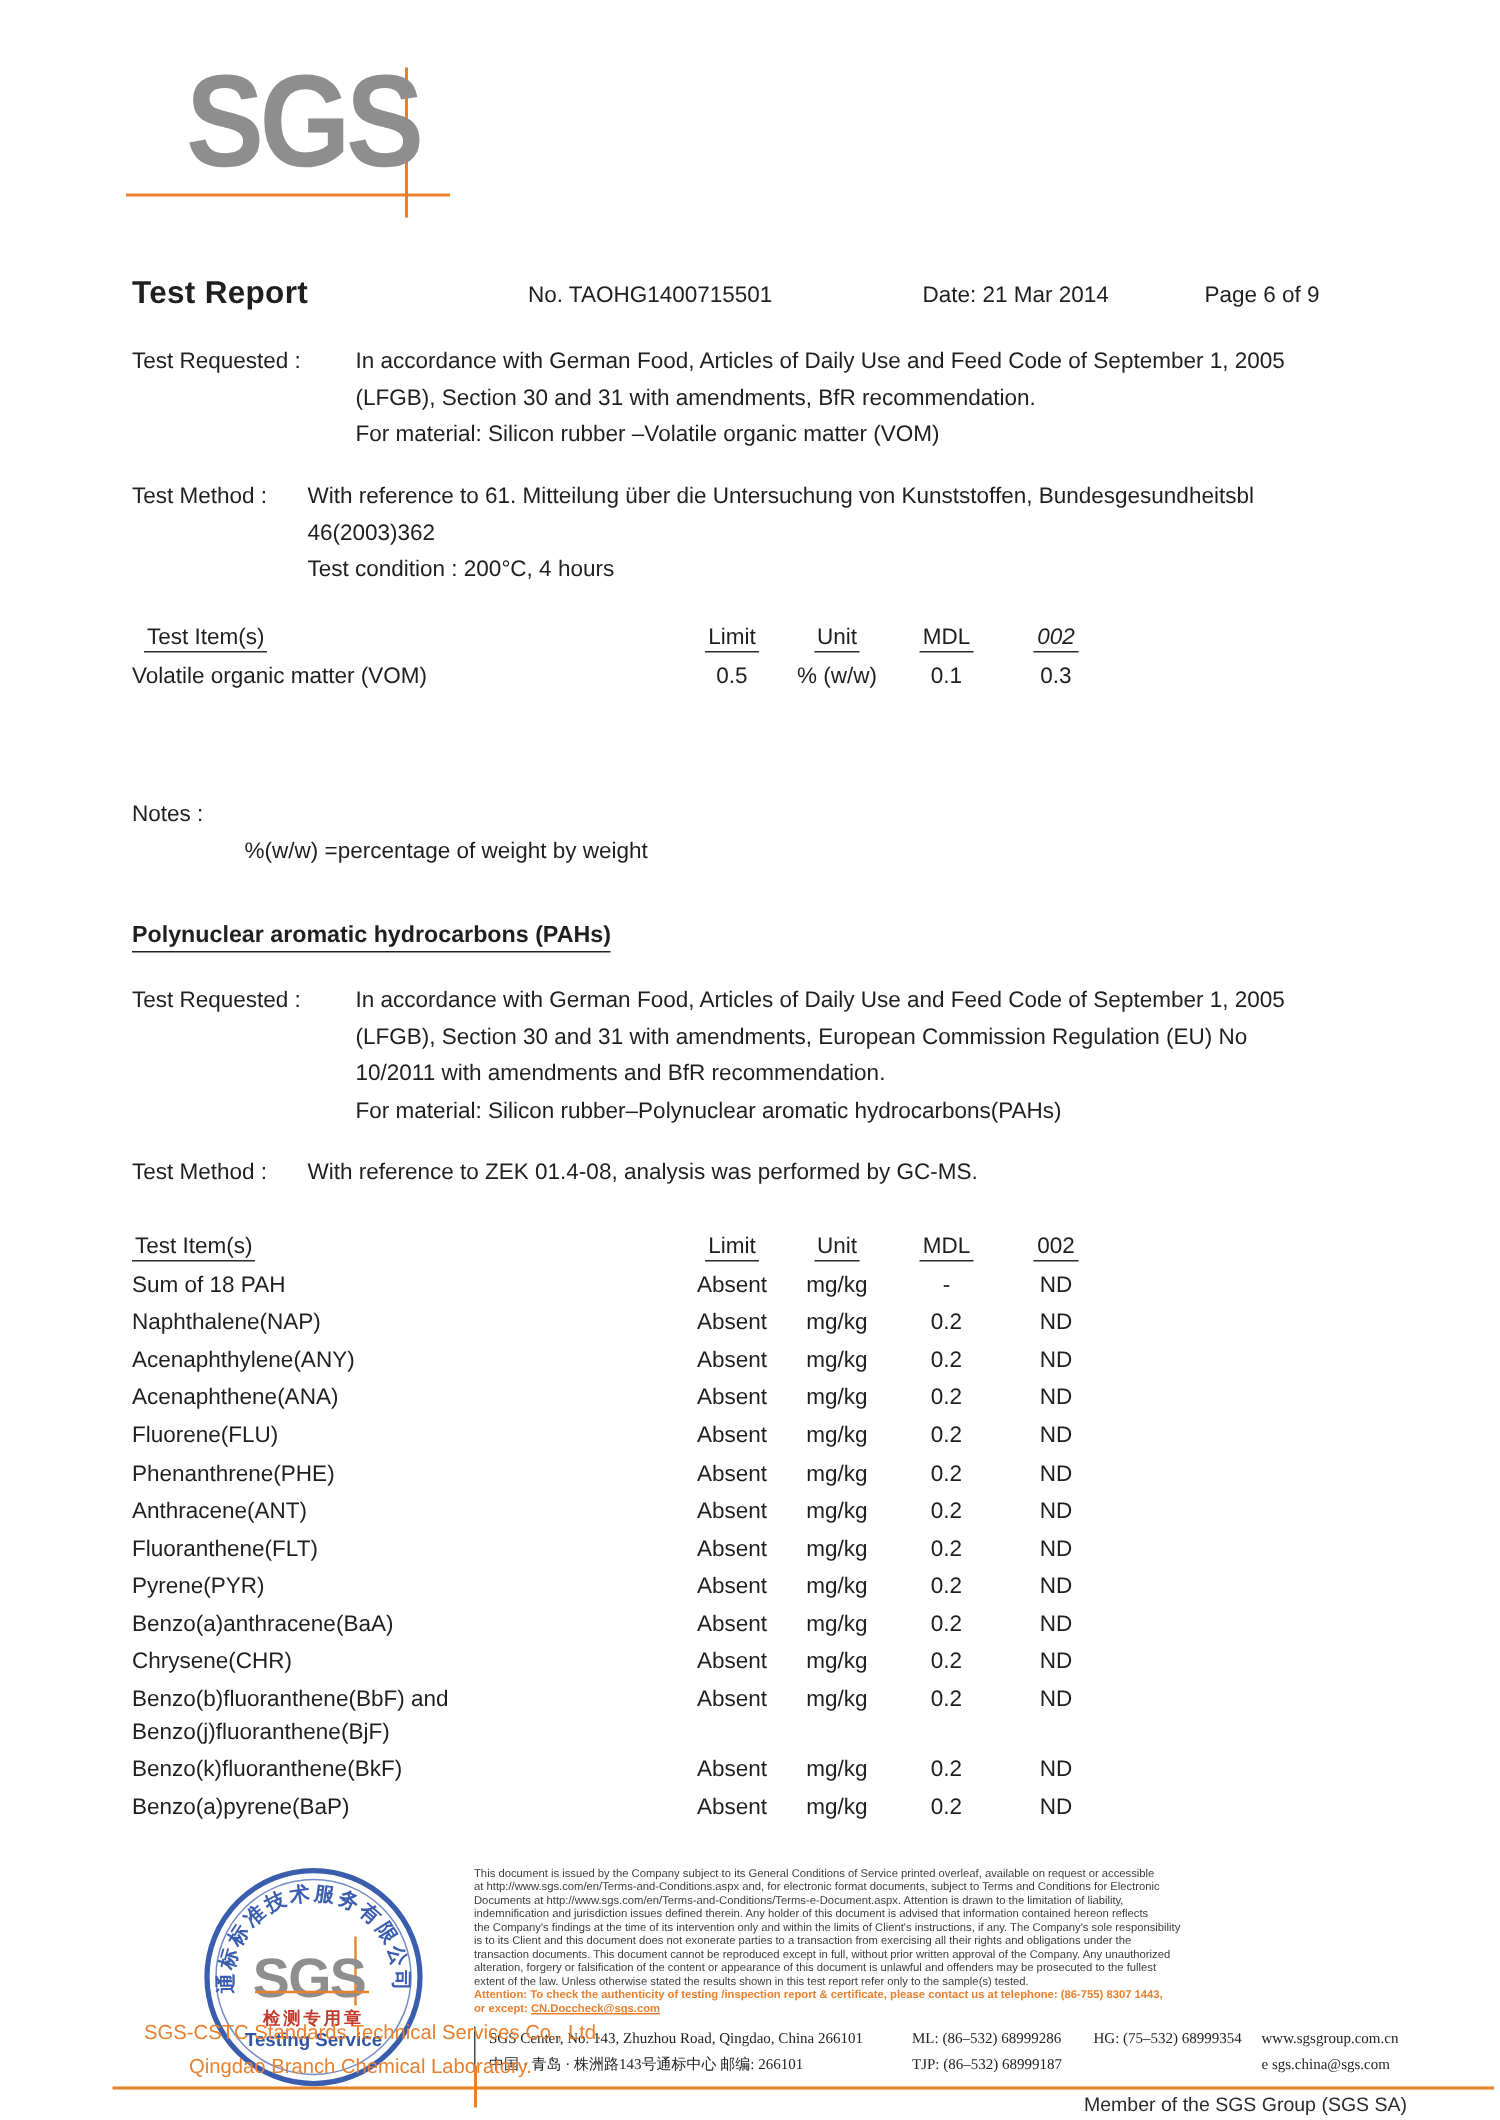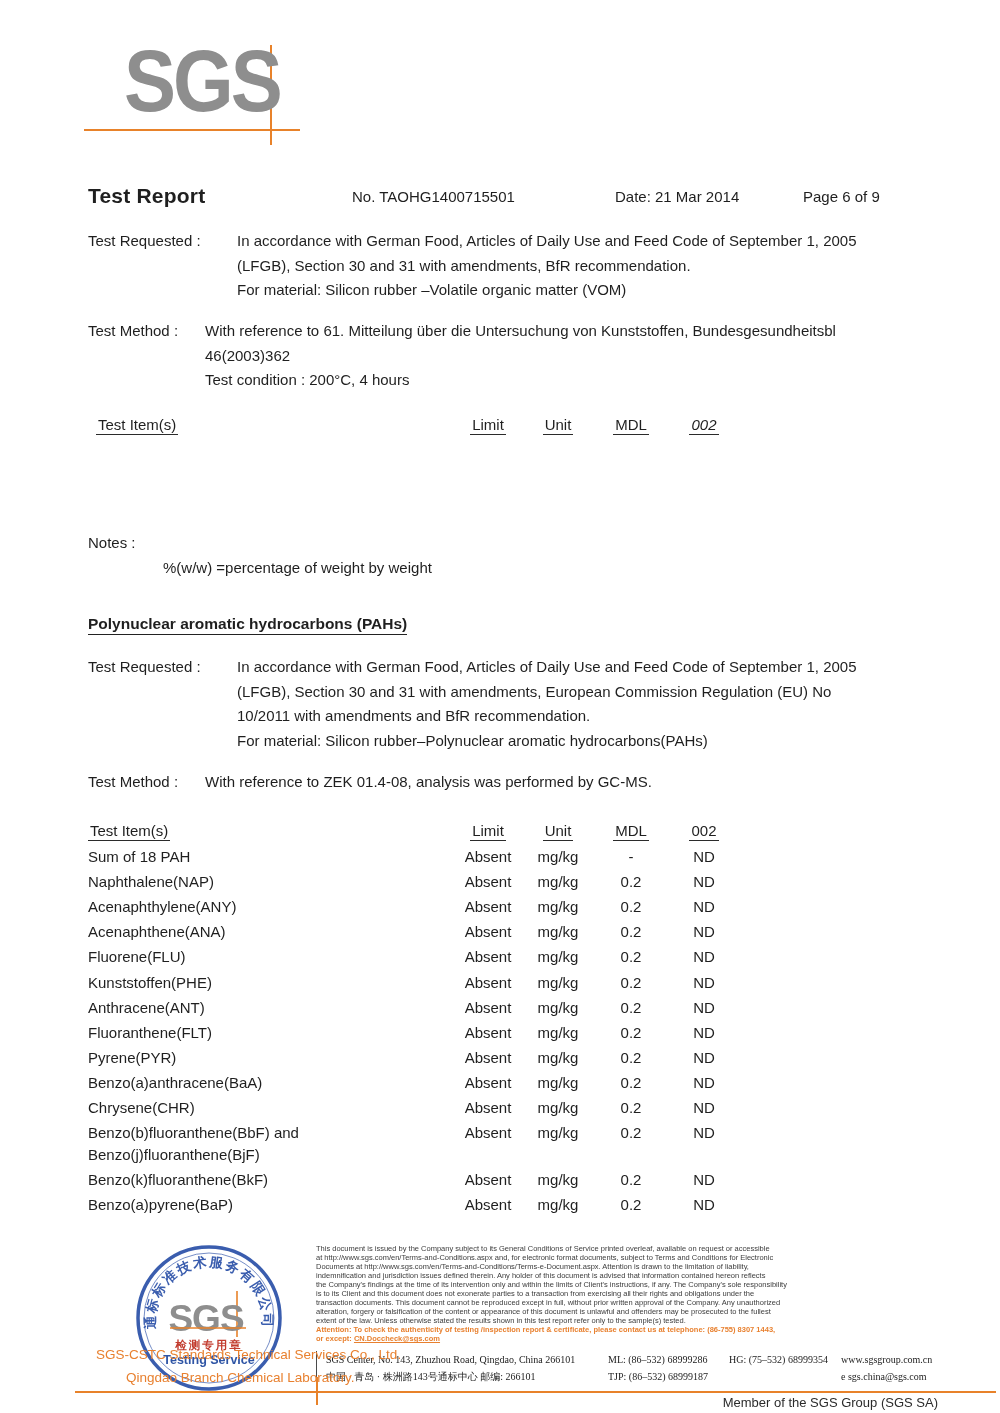--- a/index.html
+++ b/index.html
@@ -113,20 +113,29 @@
   </div>
 
   <div class="tbl tbl1" style="top:412px;">
     <div class="trow thead">
       <div class="c-name"><span>Test Item(s)</span></div>
       <div class="c-limit"><span>Limit</span></div>
       <div class="c-unit"><span>Unit</span></div>
       <div class="c-mdl"><span>MDL</span></div>
       <div class="c-res"><span>002</span></div>
     </div>
+    <div>
+        <div class="trow">
+          <div class="tcell c-name">Volatile organic matter (VOM)</div>
+          <div class="tcell c-limit">0.5</div>
+          <div class="tcell c-unit">% (w/w)</div>
+          <div class="tcell c-mdl">0.1</div>
+          <div class="tcell c-res">0.3</div>
+        </div>
+      </div>
   </div>
 
   <div class="notes-lbl">Notes :</div>
   <div class="notes-txt">%(w/w) =percentage of weight by weight</div>
 
   <div class="pah-heading">Polynuclear aromatic hydrocarbons (PAHs)</div>
 
   <div class="section" style="top:655px;">
     <div class="lbl">Test Requested :</div>
     <div class="val-tr">
@@ -180,21 +189,21 @@
           <div class="tcell c-res">ND</div>
         </div>
         <div class="trow">
           <div class="tcell c-name">Fluorene(FLU)</div>
           <div class="tcell c-limit">Absent</div>
           <div class="tcell c-unit">mg/kg</div>
           <div class="tcell c-mdl">0.2</div>
           <div class="tcell c-res">ND</div>
         </div>
         <div class="trow">
-          <div class="tcell c-name">Kunststoffen(PHE)</div>
+          <div class="tcell c-name">Phenanthrene(PHE)</div>
           <div class="tcell c-limit">Absent</div>
           <div class="tcell c-unit">mg/kg</div>
           <div class="tcell c-mdl">0.2</div>
           <div class="tcell c-res">ND</div>
         </div>
         <div class="trow">
           <div class="tcell c-name">Anthracene(ANT)</div>
           <div class="tcell c-limit">Absent</div>
           <div class="tcell c-unit">mg/kg</div>
           <div class="tcell c-mdl">0.2</div>

